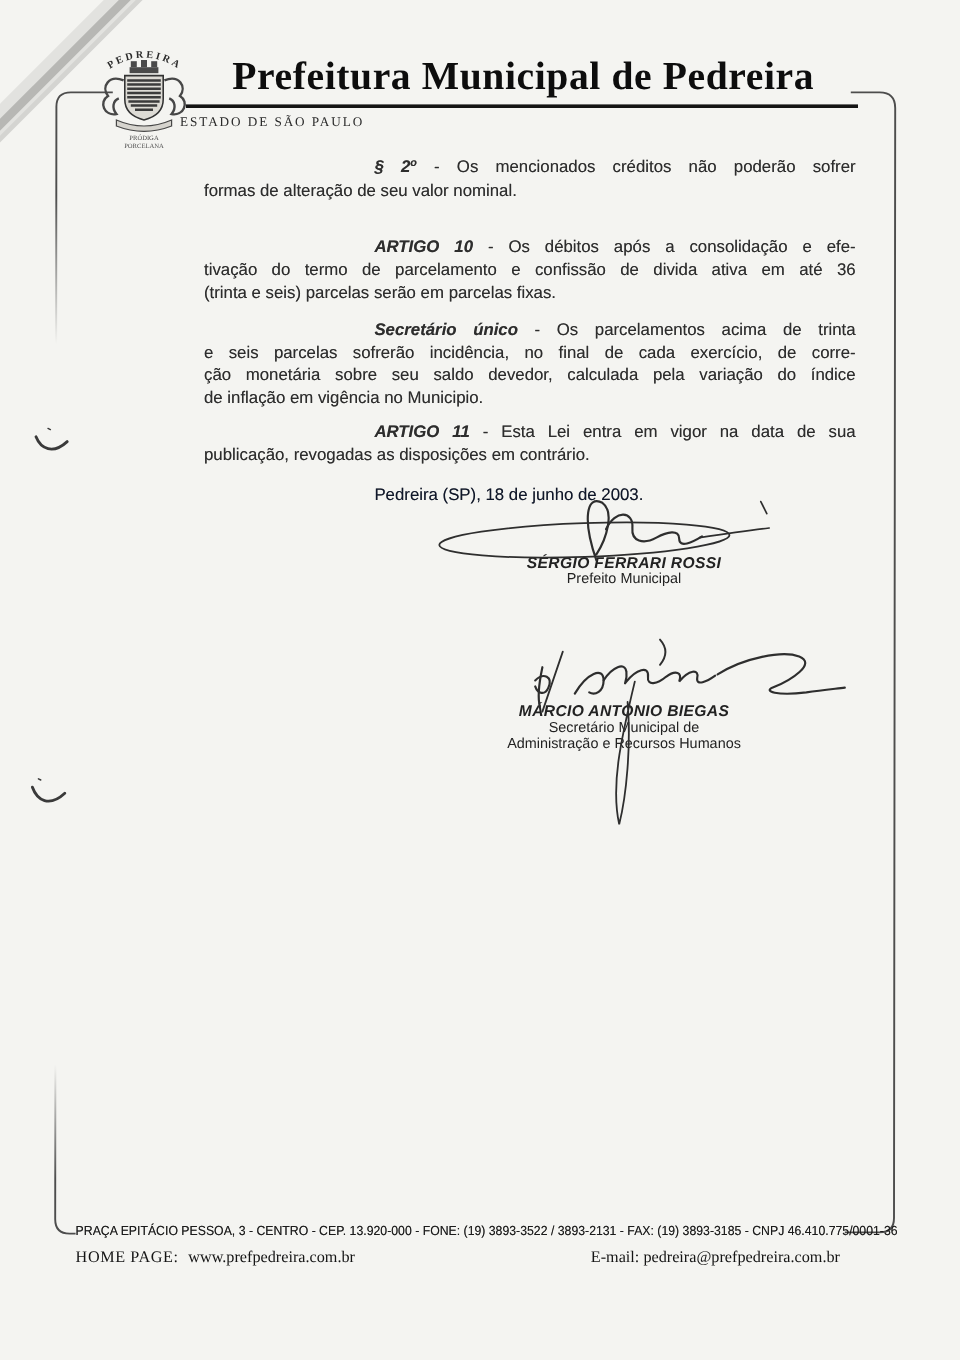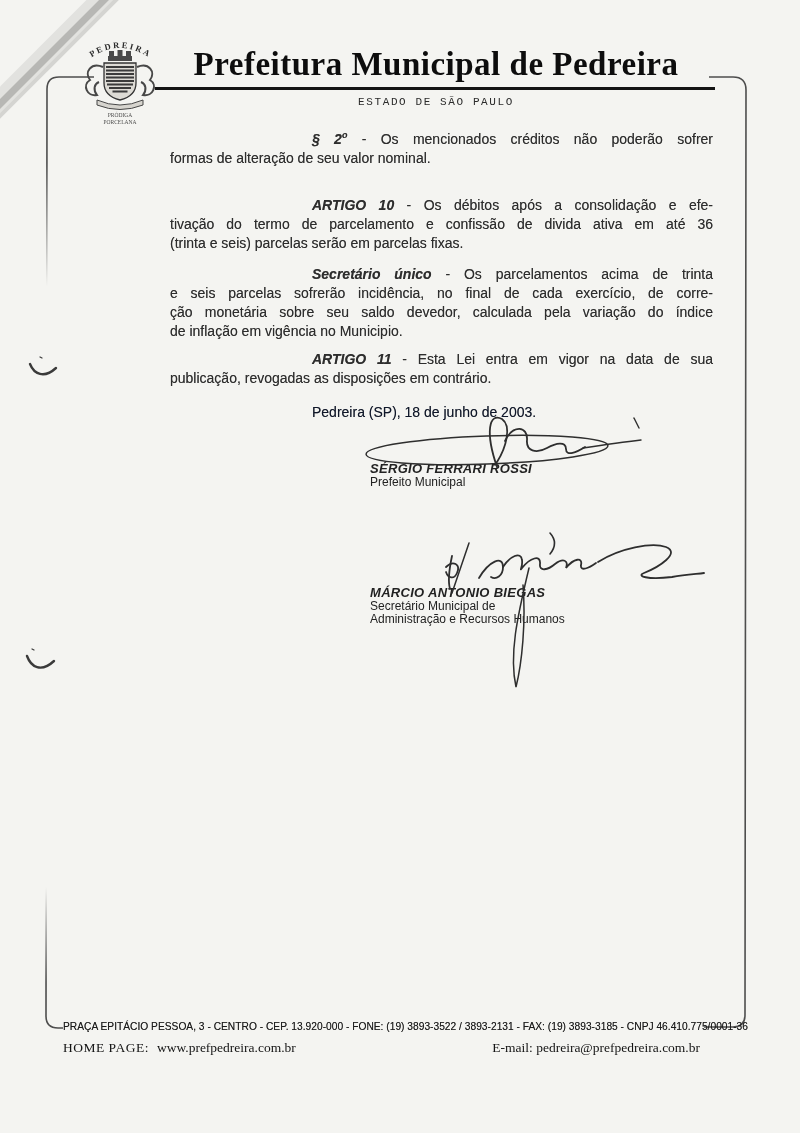--- a/index.html
+++ b/index.html
@@ -10,35 +10,35 @@
   }
   .abs{position:absolute;}
   
   .doc-title{
     left:150px;top:46px;width:572px;text-align:center;
     font-family:"Liberation Serif",serif;font-weight:bold;font-size:33px;
     color:#0d0d0d;letter-spacing:.5px;white-space:nowrap;
   }
   .title-rule{left:155px;top:87px;width:560px;height:3px;background:#141414;}
   .doc-subtitle{
-    left:150px;top:96px;width:572px;text-align:center;
-    font-family:Liberation Mono, monospace;font-size:11px;color:#2b2b2b;letter-spacing:1.6px;
+    left:150px;top:96px;width:572px;text-align:left;
+    font-family:Liberation Serif, serif;font-size:11px;color:#2b2b2b;letter-spacing:1.6px;
   }
   
   .para{left:170px;width:543px;font-size:14px;line-height:19px;color:#2d2d2d;
         text-shadow:0 0 .5px rgba(45,45,45,.55);}
   .jline{text-align:justify;text-align-last:justify;}
   .lline{text-align:left;text-align-last:left;}
   .l1{padding-left:142px;}
   .lead{font-weight:bold;font-style:italic;}
   sup.lead{font-size:9px;}
   .dateline{left:312px;top:404px;font-size:14px;color:#0f172a;
             text-shadow:0 0 .5px rgba(45,45,45,.55);white-space:nowrap;}
   
-  .sigbox{left:370px;width:300px;white-space:nowrap;}
+  .sigbox{left:370px;width:300px;text-align:center;white-space:nowrap;}
   .signame{font-weight:bold;font-style:italic;font-size:13px;color:#222;letter-spacing:.3px;}
   .sigtitle{font-weight:normal;font-size:12px;color:#222;}
   
   .footer1{
     left:63px;top:1020px;font-size:11px;color:#1b1b1b;white-space:nowrap;
     transform:scaleX(.93);transform-origin:left center;letter-spacing:0;
     text-shadow:0 0 .4px rgba(27,27,27,.6);
   }
   .footer2l{left:63px;top:1040px;font-family:"Liberation Serif",serif;font-size:13.5px;color:#141414;white-space:nowrap;}
   .footer2r{right:100px;top:1040px;font-family:"Liberation Serif",serif;font-size:13.5px;color:#141414;white-space:nowrap;}

